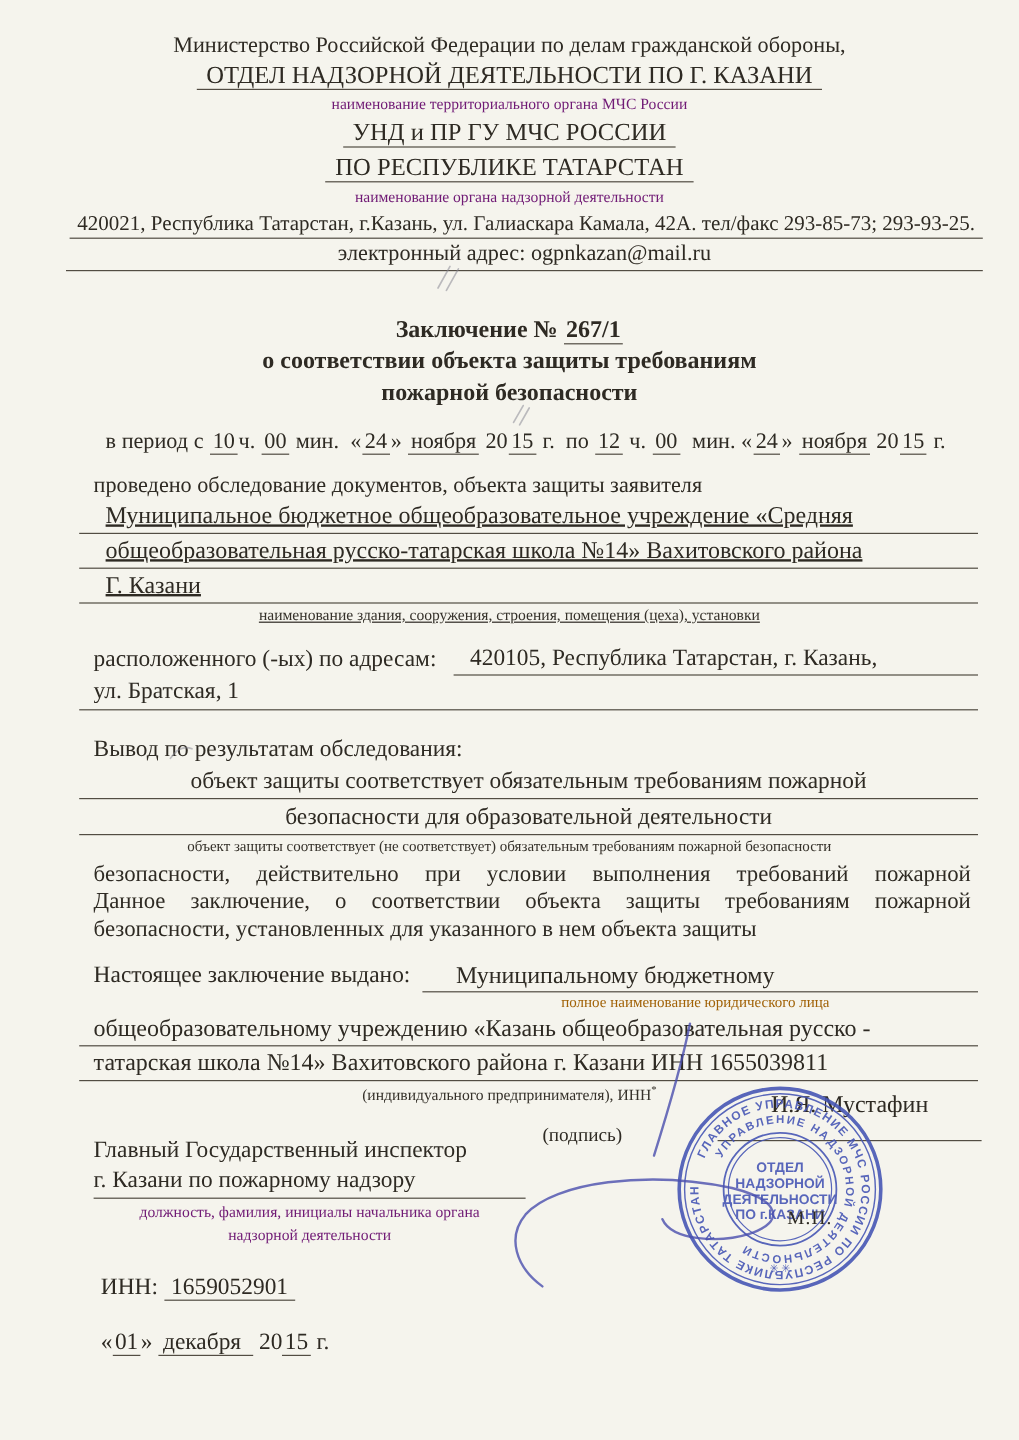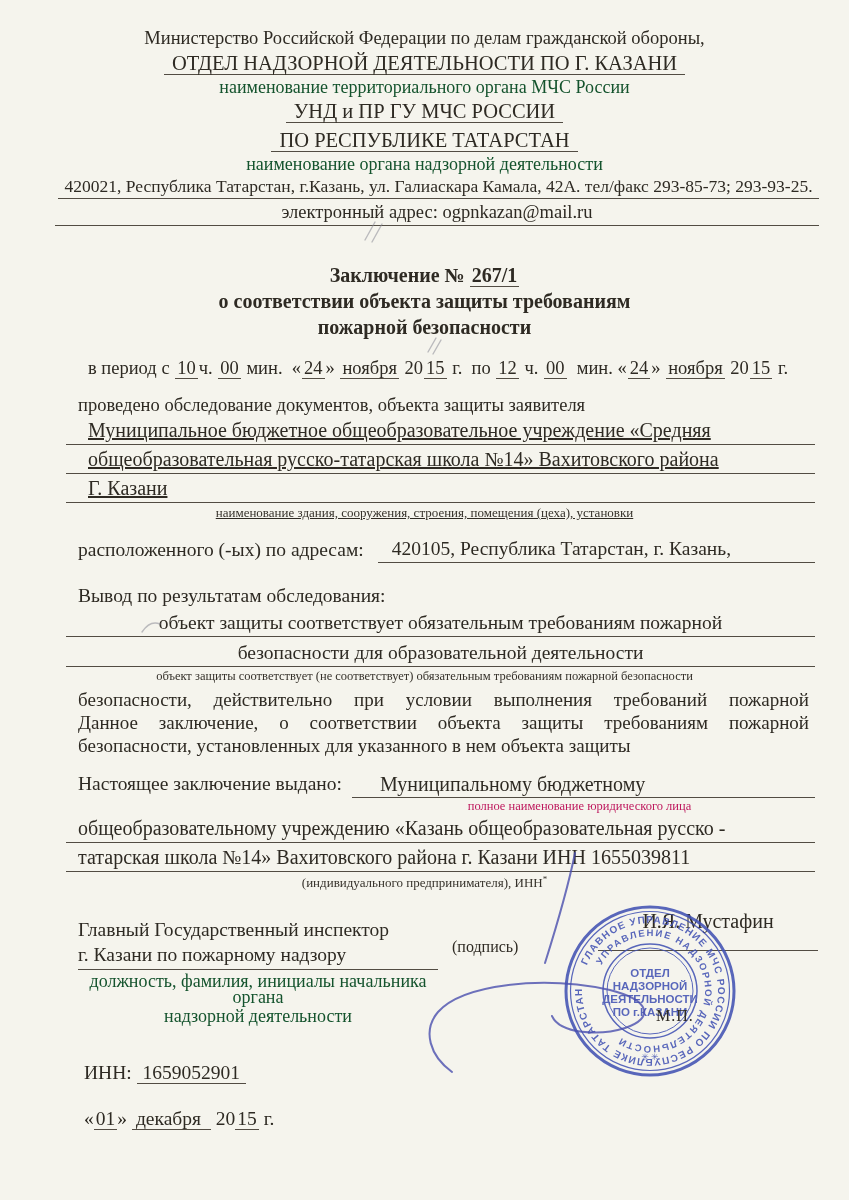--- a/index.html
+++ b/index.html
@@ -2,21 +2,21 @@
 <html><head>
 <meta charset="utf-8">
 <style>
   html,body{margin:0;padding:0;background:#e8e7e0;}
   .page{
     position:relative; width:849px; height:1200px; margin:0 auto;
     background:#f5f4ed; color:#2e2a23; overflow:hidden;
     font-family:"Liberation Serif","DejaVu Serif",serif;
   }
   .c{text-align:center;}
-  .cap{font-size:18px; color:#14532d; line-height:16px;}
+  .cap{font-size:13px; color:#701a75; line-height:16px;}
   .u{border-bottom:1.4px solid #524c43; padding:0 8px;}
   .iu{border-bottom:1.3px solid #524c43; padding:0 2px;}
   .h18{font-size:18.5px; line-height:24px;}
   .h20{font-size:20.5px; line-height:27px;}
   .header{padding-top:26px;}
   .header .cap{margin-top:2px;}
   .emailwrap{margin:3px 30px 0 55px; border-bottom:1.4px solid #524c43; text-align:center; font-size:18.5px; padding-bottom:2px;}
   .addrline{margin:4px 30px 0 58px; border-bottom:1.4px solid #524c43; text-align:center; font-size:17.5px; padding-bottom:1px;}
   .titleblock{margin-top:36px; font-weight:bold; font-size:20px; line-height:26px; text-align:center;}
   .body-pad{padding-left:78px; padding-right:40px;}
@@ -30,21 +30,21 @@
   .locrow .fill{flex:1; border-bottom:1.4px solid #524c43; padding-left:14px;}
   .locline2{margin:0 34px 0 66px; border-bottom:1.4px solid #524c43; font-size:19.5px; line-height:28px; padding-left:12px;}
   .concl-label{margin-top:22px; font-size:19.5px;}
   .concl-line{margin:2px 34px 0 66px; border-bottom:1.4px solid #524c43; text-align:center; font-size:19.5px; line-height:27px;}
   .concl-cap{text-align:center; font-size:12.5px; color:#35312a; margin-top:2px;}
   .validity{margin:4px 40px 0 78px; font-size:19px; line-height:23px;}
   .validity .just{text-align:justify; text-align-last:justify;}
   .issuedrow{display:flex; margin:14px 34px 0 78px; font-size:19.5px; line-height:26px;}
   .issuedrow .label{white-space:nowrap; padding-right:10px;}
   .issuedrow .fill{flex:1; border-bottom:1.4px solid #524c43; padding-left:28px; font-size:20px;}
-  .issued-cap1{margin-left:310px; text-align:center; font-size:12.5px; color:#be185d; margin-top:1px;}
+  .issued-cap1{margin-left:310px; text-align:center; font-size:12.5px; color:#a16207; margin-top:1px;}
   .issuedline{margin:1px 34px 0 66px; border-bottom:1.4px solid #524c43; font-size:20px; line-height:27px; padding-left:12px;}
   .issued-cap2{text-align:center; font-size:13px; color:#35312a; margin-top:2px;}
   .official{margin-top:26px; margin-left:78px; width:360px;}
   .official .pos{font-size:19.5px; line-height:25px;}
   .official .pos2{border-bottom:1.4px solid #524c43; padding-bottom:2px;}
   .official .cap{text-align:center; margin-top:3px;}
   .sig-caption{position:absolute; left:452px; top:938px; font-size:16px;}
   .nameblock{position:absolute; left:598px; top:910px; width:220px; text-align:center; font-size:20px; border-bottom:1.4px solid #524c43; padding-bottom:17px;}
   .footer-inn{position:absolute; left:84px; top:1062px; font-size:19.5px;}
   .footer-date{position:absolute; left:84px; top:1108px; font-size:19.5px;}
@@ -96,20 +96,21 @@
     <div class="objline">Муниципальное бюджетное общеобразовательное учреждение «Средняя</div>
     <div class="objline">общеобразовательная русско-татарская школа №14» Вахитовского района</div>
     <div class="objline">Г. Казани</div>
     <div class="concl-cap" style="font-size:13px;">наименование здания,  сооружения, строения, помещения (цеха), установки</div>
   </div>
 
   <div class="locrow">
     <span class="label">расположенного (-ых) по адресам:</span>
     <span class="fill">420105, Республика Татарстан, г. Казань,</span>
   </div>
+  <div class="locline2">ул. Братская, 1</div>
 
   <div class="concl-label body-pad">Вывод по результатам обследования:</div>
   <div class="concl-line">объект защиты соответствует обязательным требованиям пожарной</div>
   <div class="concl-line">безопасности для образовательной деятельности</div>
   <div class="concl-cap">объект защиты соответствует (не соответствует) обязательным требованиям пожарной безопасности</div>
 
   <div class="validity">
     <div class="just">безопасности, действительно при условии выполнения требований пожарной</div>
     <div class="just">Данное заключение, о соответствии объекта защиты требованиям пожарной</div>
     <div>безопасности, установленных для указанного в нем объекта защиты</div>

